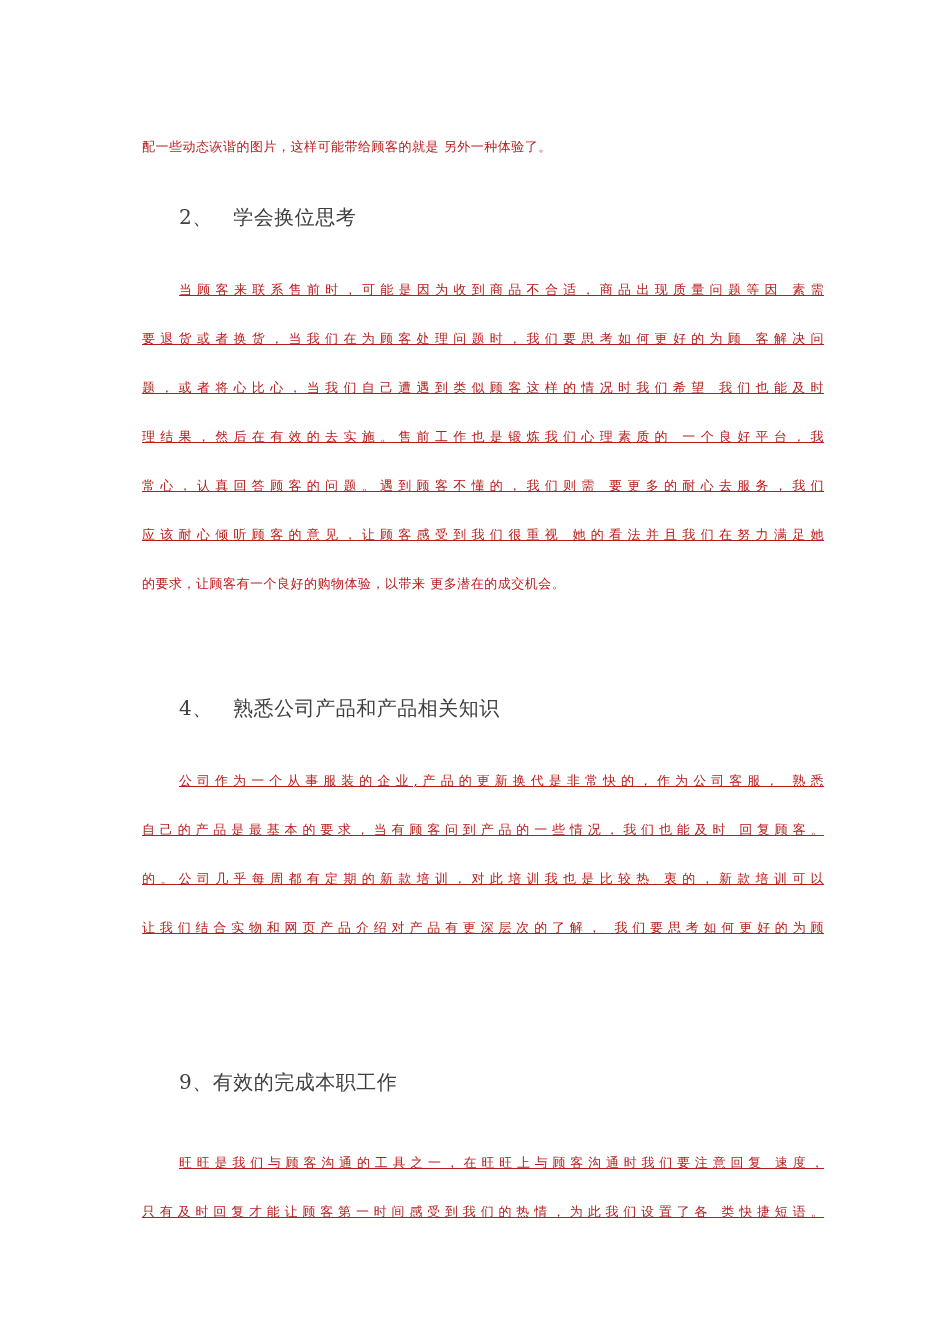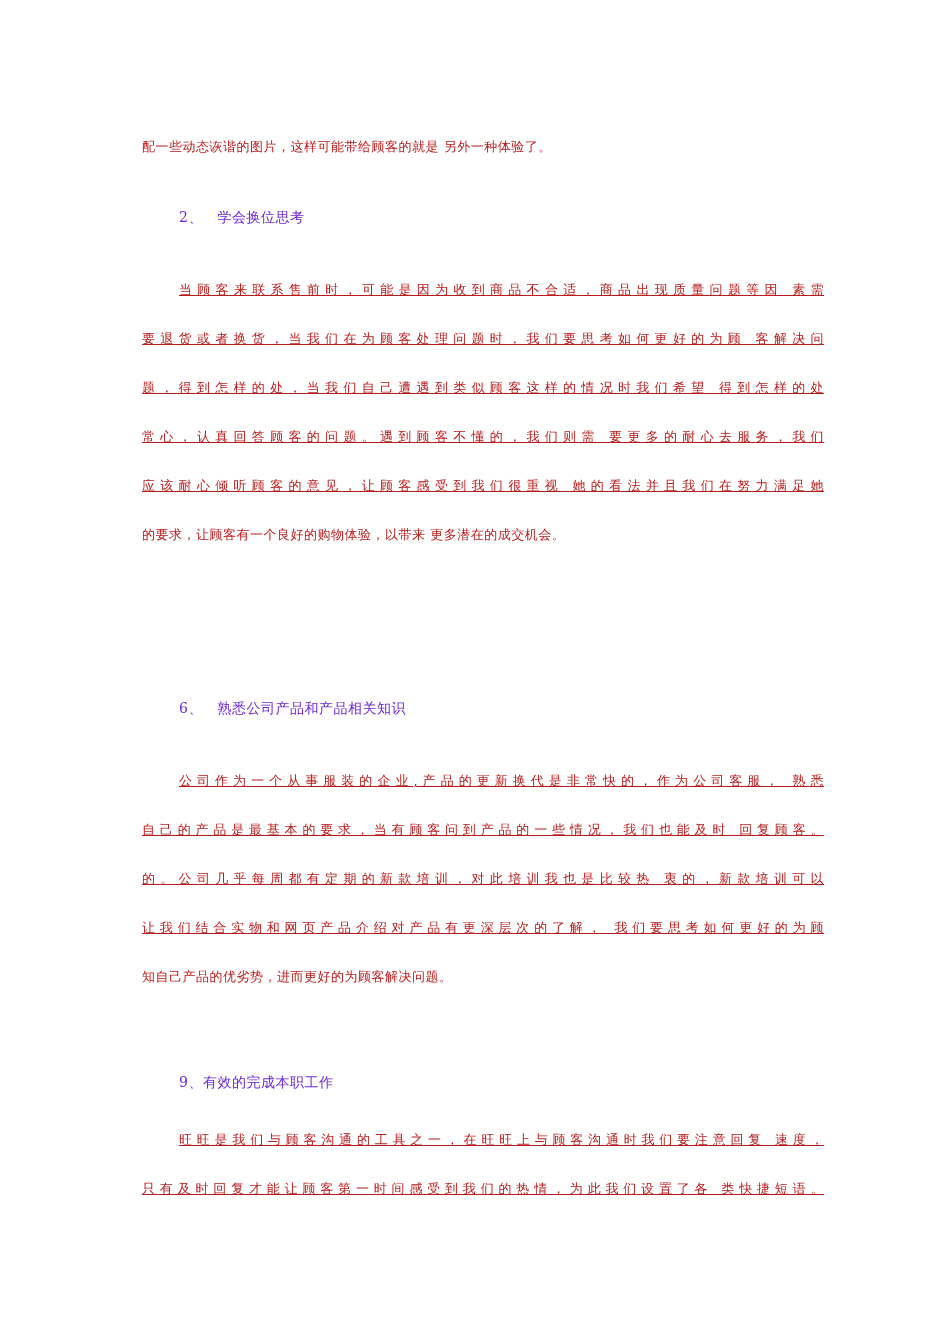--- a/index.html
+++ b/index.html
@@ -33,64 +33,64 @@
     text-align-last: justify;
     text-decoration: underline;
   }
   .indent {
     padding-left: 37px;
   }
   .heading {
     padding-left: 37px;
     height: 49px;
     line-height: 49px;
-    font-size: 14px;
-    color: #6d28d9;
+    font-size: 20px;
+    color: #404040;
     letter-spacing: 0.5px;
   }
   .b0 { top: 122px; }
   .b1 { top: 193px; }
   .b2 { top: 265px; }
   .b3 { top: 684px; }
   .b4 { top: 756px; }
   .b5 { top: 1058px; }
-  .b6 { top: 1115px; }
+  .b6 { top: 1138px; }
 </style>
 </head>
 <body>
 
 <div class="page">
 
   <div class="block b0">
     <div class="line">配一些动态诙谐的图片，这样可能带给顾客的就是 另外一种体验了。</div>
   </div>
 
   <div class="block b1">
     <div class="heading">2、　学会换位思考</div>
   </div>
 
   <div class="block b2">
     <div class="line fill indent">当顾客来联系售前时，可能是因为收到商品不合适，商品出现质量问题等因 素需</div>
     <div class="line fill">要退货或者换货，当我们在为顾客处理问题时，我们要思考如何更好的为顾 客解决问</div>
-    <div class="line fill">题，得到怎样的处，当我们自己遭遇到类似顾客这样的情况时我们希望 得到怎样的处</div>
+    <div class="line fill">题，或者将心比心，当我们自己遭遇到类似顾客这样的情况时我们希望 我们也能及时</div>
+    <div class="line fill">理结果，然后在有效的去实施。售前工作也是锻炼我们心理素质的 一个良好平台，我</div>
     <div class="line fill">常心，认真回答顾客的问题。遇到顾客不懂的，我们则需 要更多的耐心去服务，我们</div>
     <div class="line fill">应该耐心倾听顾客的意见，让顾客感受到我们很重视 她的看法并且我们在努力满足她</div>
     <div class="line">的要求，让顾客有一个良好的购物体验，以带来 更多潜在的成交机会。</div>
   </div>
 
   <div class="block b3">
-    <div class="heading">6、　熟悉公司产品和产品相关知识</div>
+    <div class="heading">4、　熟悉公司产品和产品相关知识</div>
   </div>
 
   <div class="block b4">
     <div class="line fill indent">公司作为一个从事服装的企业,产品的更新换代是非常快的，作为公司客服， 熟悉</div>
     <div class="line fill">自己的产品是最基本的要求，当有顾客问到产品的一些情况，我们也能及时 回复顾客。</div>
     <div class="line fill">的。公司几乎每周都有定期的新款培训，对此培训我也是比较热 衷的，新款培训可以</div>
     <div class="line fill">让我们结合实物和网页产品介绍对产品有更深层次的了解，  我们要思考如何更好的为顾</div>
-    <div class="line">知自己产品的优劣势，进而更好的为顾客解决问题。</div>
   </div>
 
   <div class="block b5">
     <div class="heading">9、有效的完成本职工作</div>
   </div>
 
   <div class="block b6">
     <div class="line fill indent">旺旺是我们与顾客沟通的工具之一，在旺旺上与顾客沟通时我们要注意回复 速度，</div>
     <div class="line fill">只有及时回复才能让顾客第一时间感受到我们的热情，为此我们设置了各 类快捷短语。</div>
   </div>

